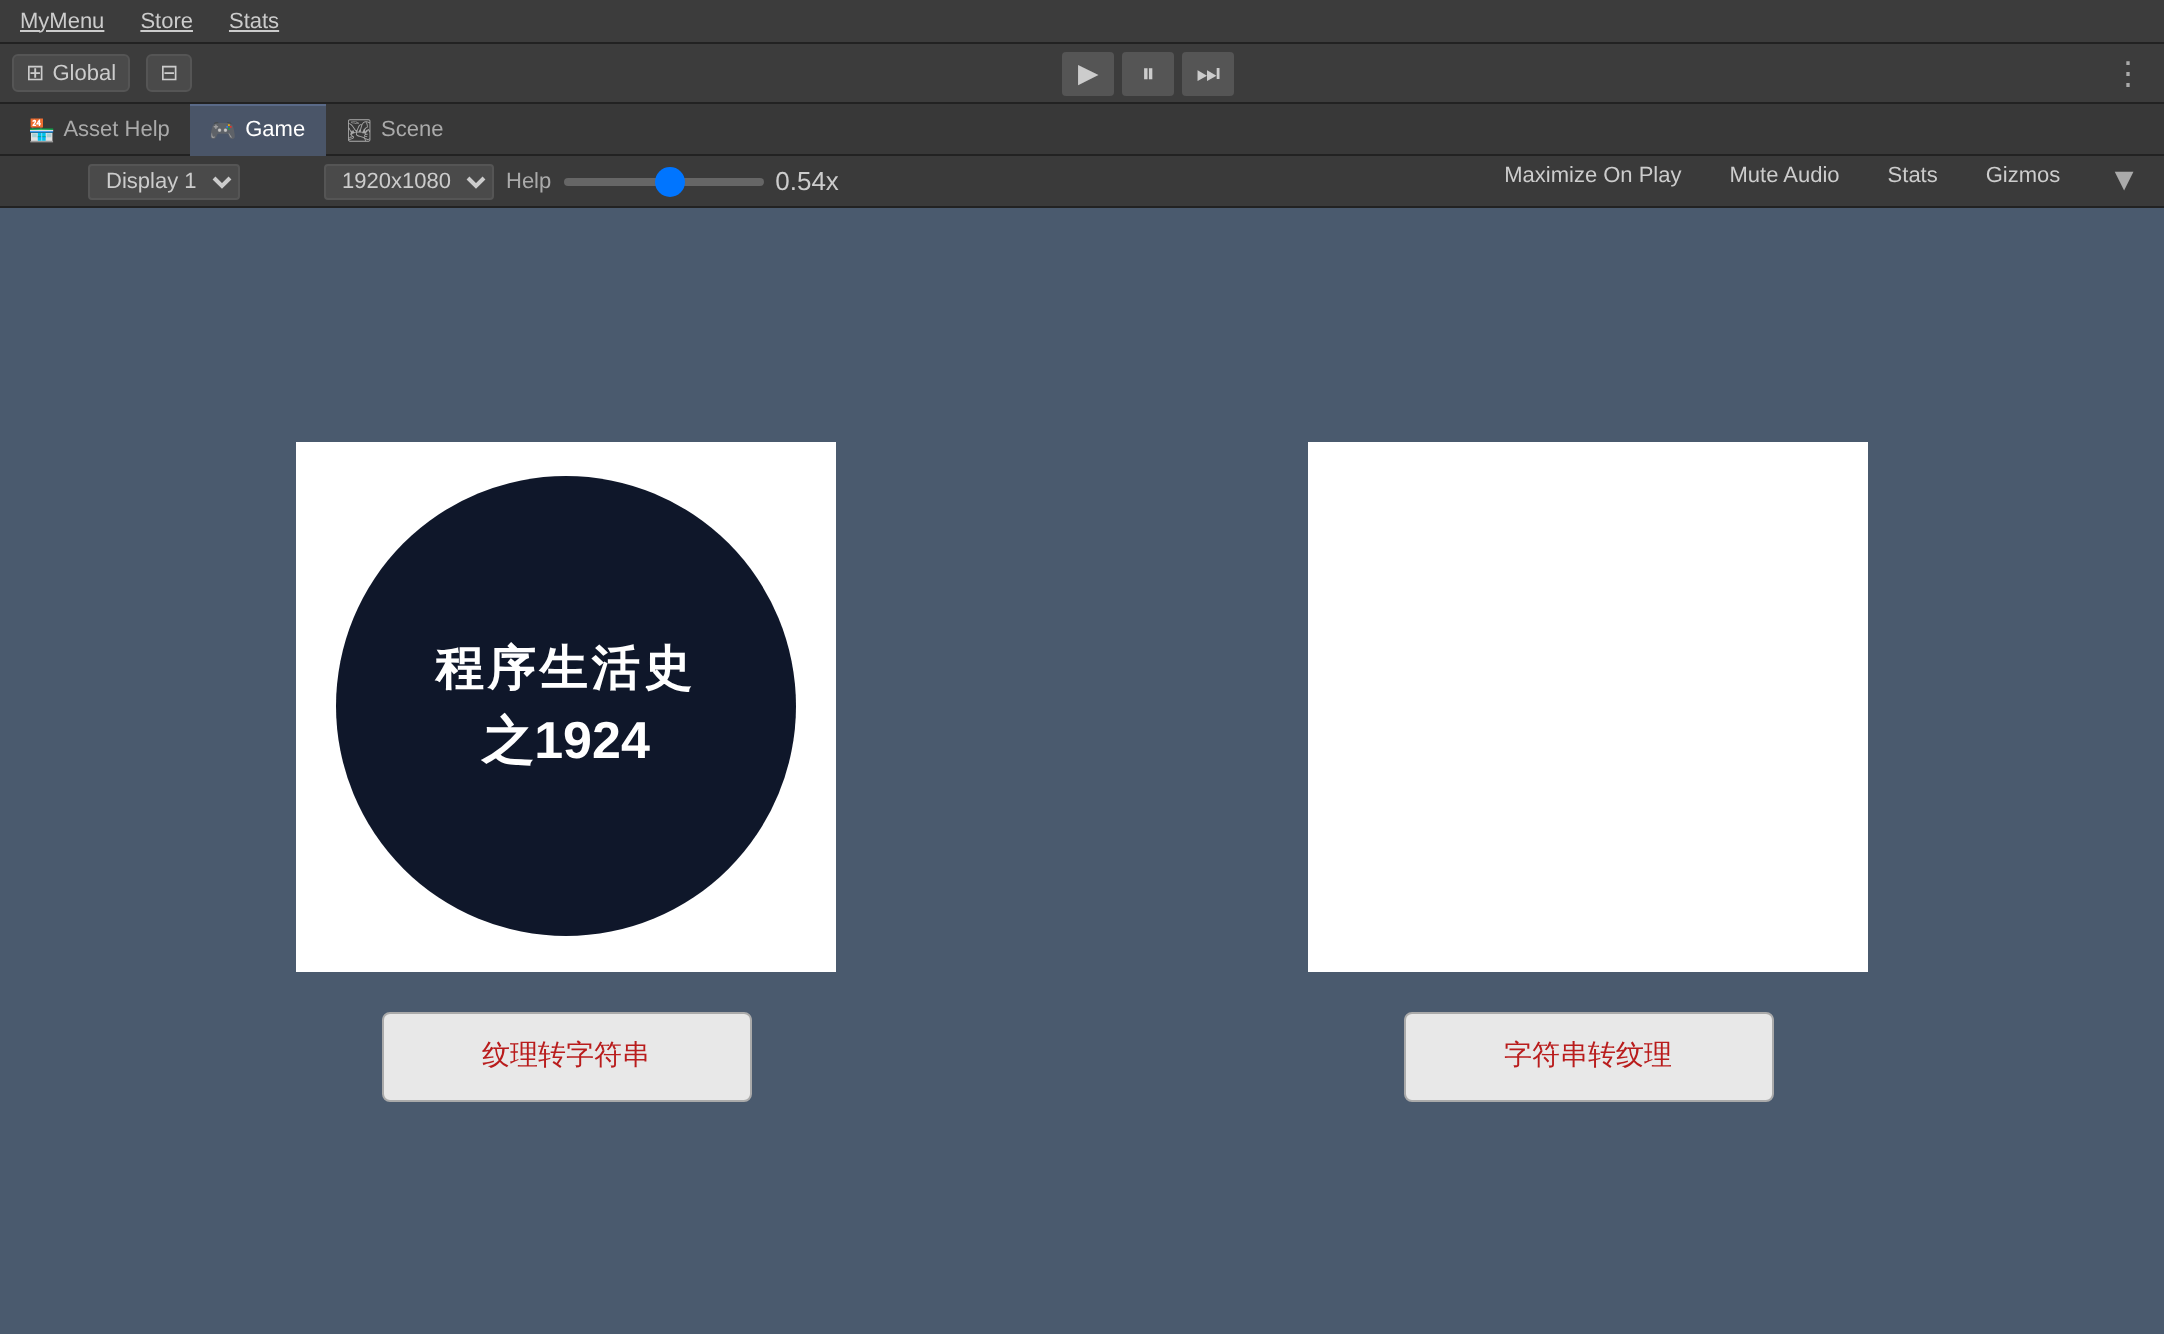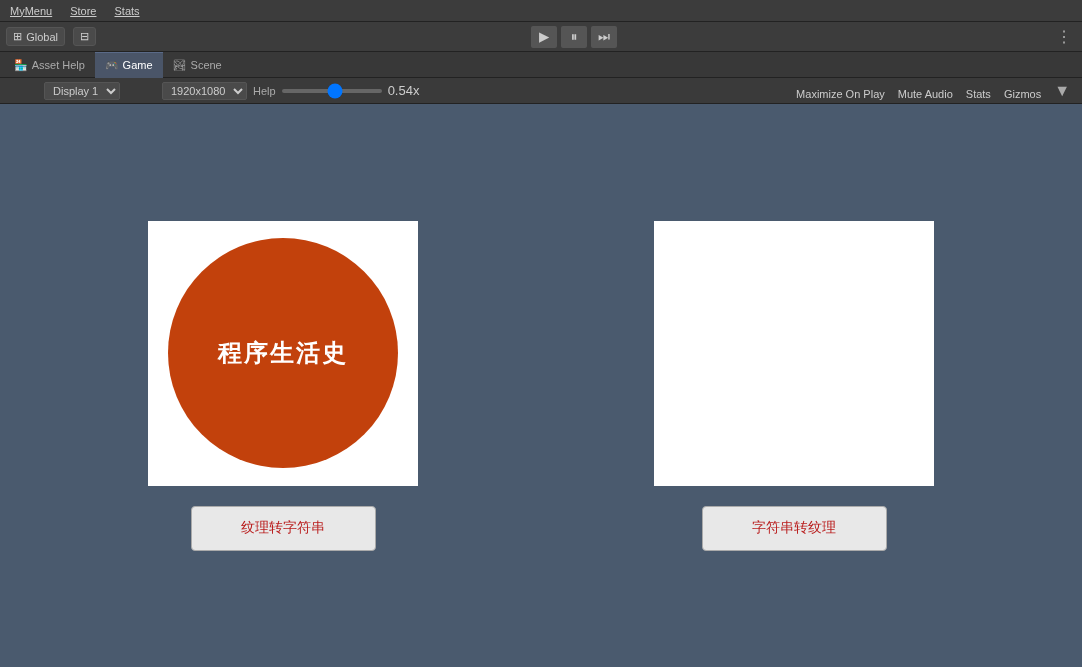--- a/index.html
+++ b/index.html
@@ -99,21 +99,21 @@
       height: 26px;
       padding: 0 8px;
       gap: 8px;
       border-bottom: 1px solid #222;
       justify-content: space-between;
     }
     .display-bar-left {
       display: flex; align-items: center; gap: 6px;
     }
     .display-bar-right {
-      display: flex; align-items: flex-end; gap: 5px;
+      display: flex; align-items: flex-start; gap: 16px;
     }
     .display-select {
       background: #4a4a4a; border: 1px solid #555;
       color: #ccc; font-size: 11px; padding: 1px 4px;
       border-radius: 2px; cursor: pointer; margin-left: 36px;
     }
     .scale-label { font-size: 11px; color: #aaa; }
     .scale-slider {
       width: 100px; height: 4px;
       appearance: none; background: #666;
@@ -148,21 +148,21 @@
     
     .image-box {
       width: 270px; height: 265px;
       background: white;
       display: flex; align-items: center; justify-content: center;
       position: relative;
     }
 
     .circle-logo {
       width: 230px; height: 230px;
-      background: #c2410c;
+      background: #0f172a;
       border-radius: 50%;
       display: flex; flex-direction: column;
       align-items: center; justify-content: center;
     }
     .circle-logo-text {
       color: white;
       font-size: 26px;
       font-family: cursive, sans-serif;
       text-align: center;
       line-height: 1.4;
@@ -270,20 +270,21 @@
     <span class="dots-menu">▼</span>
   </div>
 </div>
 
 <div class="game-view">
 
   <div class="left-panel">
     <div class="image-box">
       <div class="circle-logo">
         <div class="circle-logo-text chinese">程序生活史</div>
+        <div class="circle-logo-text">之1924</div>
       </div>
     </div>
     <button class="action-btn">纹理转字符串</button>
   </div>
 
   <div class="right-panel">
     <div class="white-box"></div>
     <button class="action-btn">字符串转纹理</button>
   </div>
 

